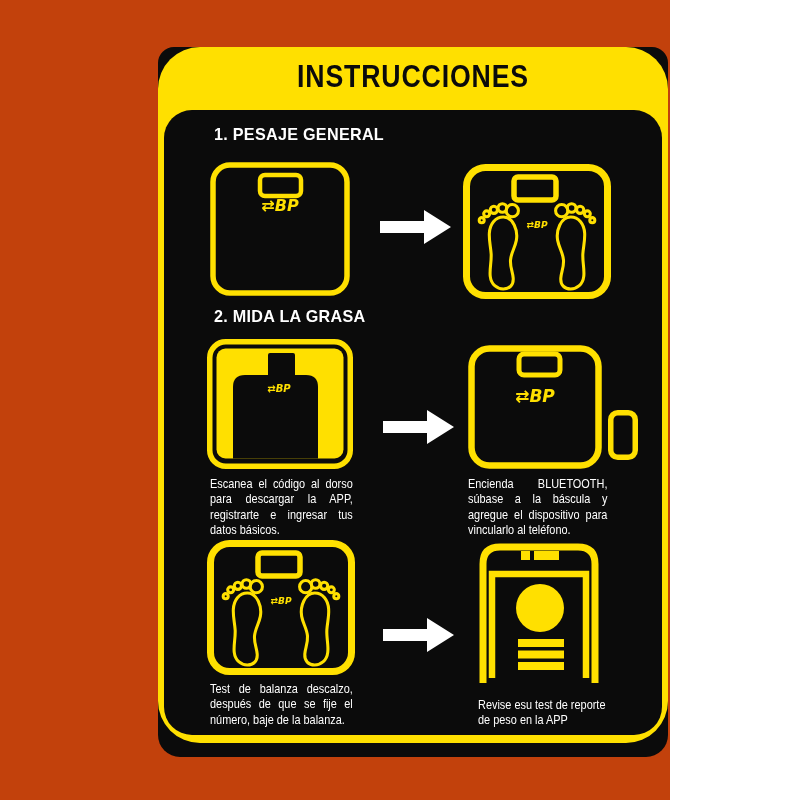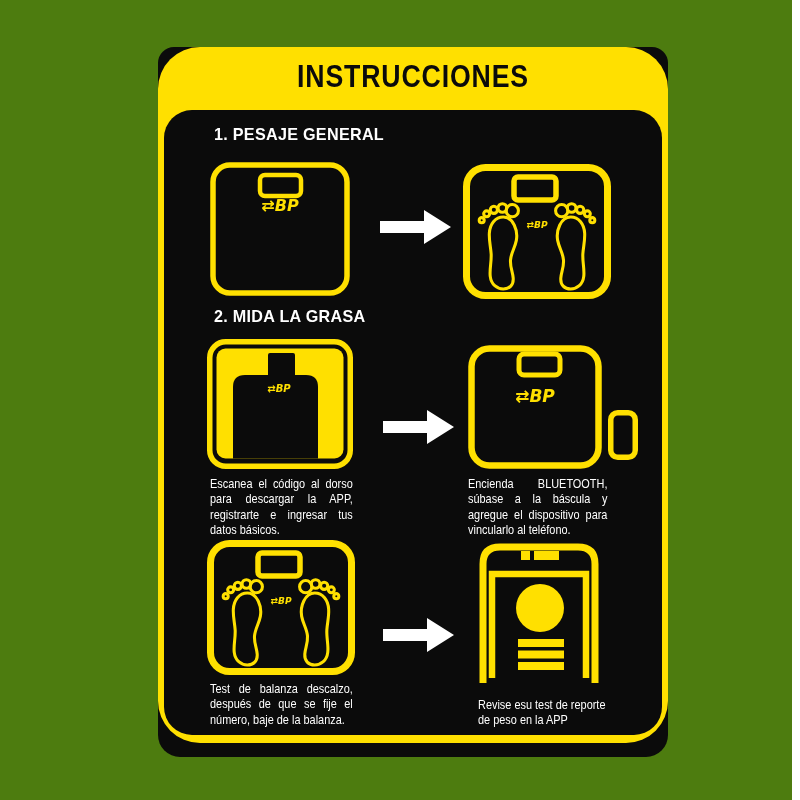--- a/index.html
+++ b/index.html
@@ -1,16 +1,16 @@
 <!DOCTYPE html>
 <html><head>
 <meta charset="utf-8">
 <style>
   html,body{margin:0;padding:0;background:#ffffff;}
-  .stage{position:relative;width:792px;height:800px;background:#4d7c0f;overflow:hidden;
+  .stage{position:relative;width:670px;height:800px;background:#c2410c;overflow:hidden;
          font-family:"Liberation Sans",sans-serif;}
   
   .card-backdrop{position:absolute;left:158px;top:47px;width:510px;height:710px;
                  background:#0b0b0b;border-radius:16px 16px 22px 22px;}
   .card-yellow{position:absolute;left:158px;top:47px;width:510px;height:696px;
                background:#ffe000;border-radius:42px;}
   .card-body{position:absolute;left:164px;top:110px;width:498px;height:625px;
              background:#0b0b0b;border-radius:28px;}
   .title{position:absolute;left:158px;top:59px;width:510px;text-align:center;
          font-size:31px;font-weight:bold;color:#0b0b0b;letter-spacing:1px;

